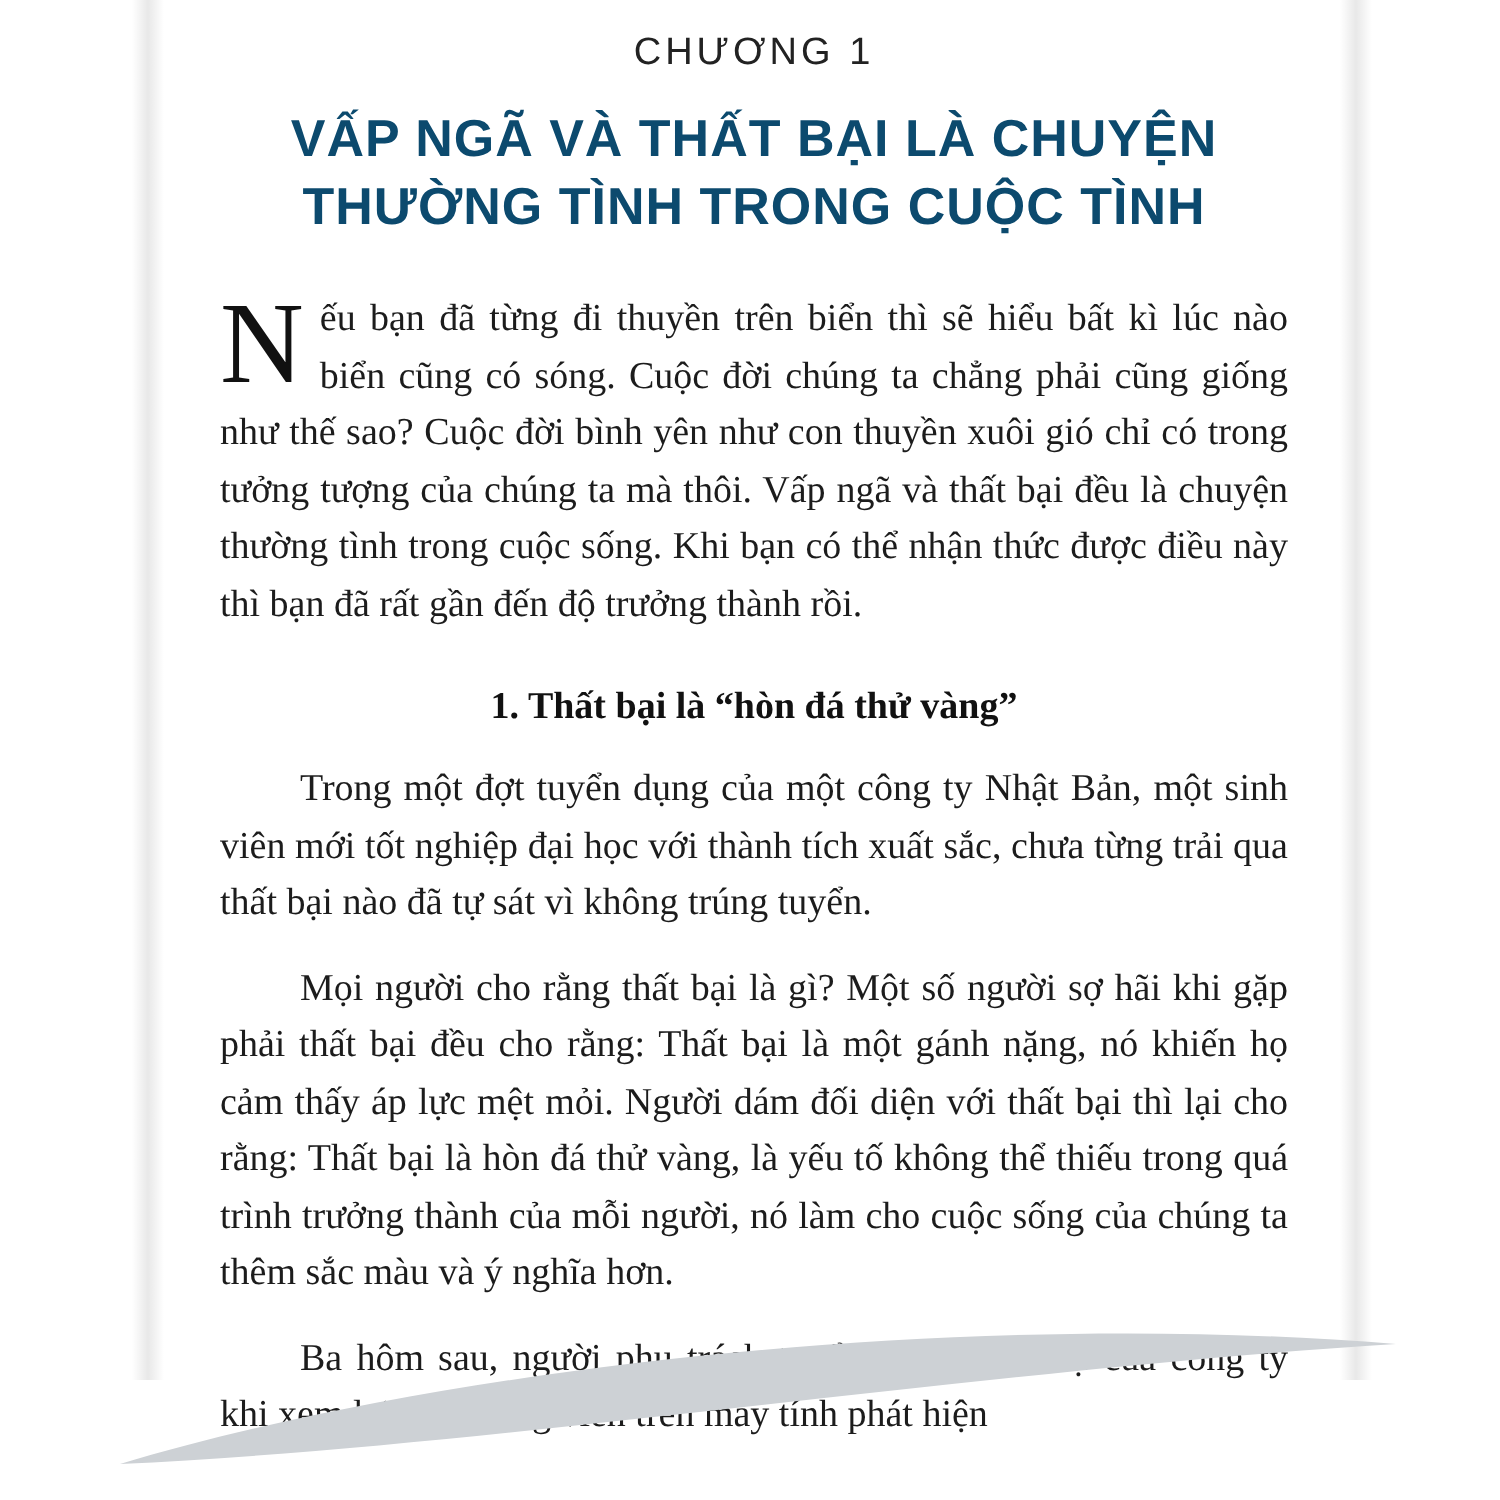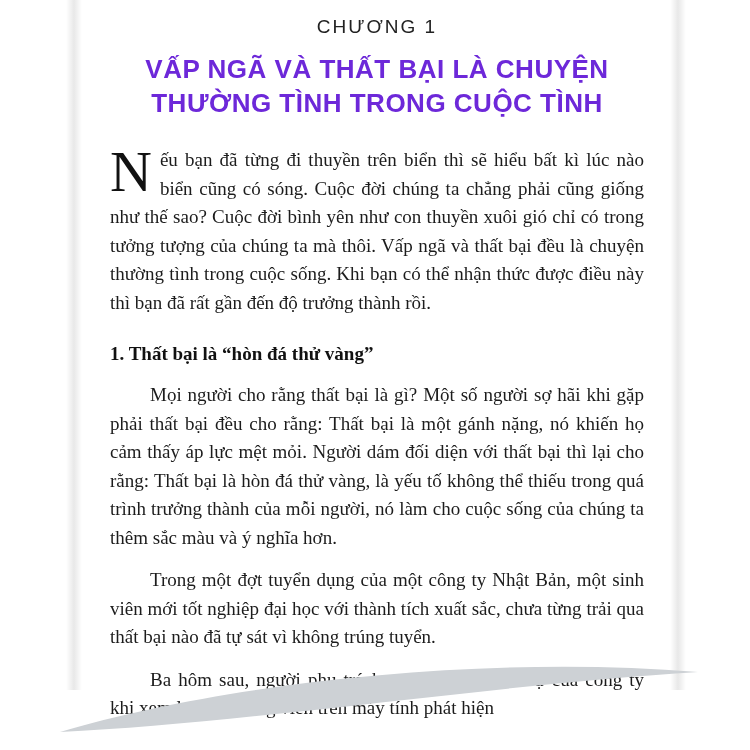--- a/index.html
+++ b/index.html
@@ -41,21 +41,21 @@
     color: #222;
     margin: 0 0 14px 0;
   }
   .book-title {
     text-align: center;
     font-family: "Liberation Sans", sans-serif;
     font-weight: 700;
     font-size: 26px;
     line-height: 34px;
     letter-spacing: 0.5px;
-    color: #6d28d9;
+    color: #0c4a6e;
     margin: 0 0 26px 0;
   }
   .para {
     font-size: 19px;
     line-height: 28.5px;
     text-align: justify;
     margin: 0 0 14px 0;
   }
   .para.indent { text-indent: 40px; }
   .dropcap {
@@ -64,20 +64,21 @@
     line-height: 44px;
     padding: 4px 8px 0 0;
     color: #111;
     font-family: "Liberation Serif", serif;
   }
   .section-heading {
     font-size: 19px;
     font-weight: 700;
     color: #111;
     margin: 26px 0 16px 0;
+    text-align: center;
   }
   .page-curl {
     position: absolute;
     left: 0;
     bottom: 0;
     width: 750px;
     height: 110px;
     pointer-events: none;
   }
 </style>
@@ -97,23 +98,23 @@
       <span>VẤP NGÃ VÀ THẤT BẠI LÀ CHUYỆN</span><br>
       <span>THƯỜNG TÌNH TRONG CUỘC TÌNH</span>
     </h1>
 
     <p class="para">
       <span class="dropcap">N</span><span>ếu bạn đã từng đi thuyền trên biển thì sẽ hiểu bất kì lúc nào biển cũng có sóng. Cuộc đời chúng ta chẳng phải cũng giống như thế sao? Cuộc đời bình yên như con thuyền xuôi gió chỉ có trong tưởng tượng của chúng ta mà thôi. Vấp ngã và thất bại đều là chuyện thường tình trong cuộc sống. Khi bạn có thể nhận thức được điều này thì bạn đã rất gần đến độ trưởng thành rồi.</span>
     </p>
 
     <div class="section-heading">1. Thất bại là “hòn đá thử vàng”</div>
 
+    <p class="para indent">Trong một đợt tuyển dụng của một công ty Nhật Bản, một sinh viên mới tốt nghiệp đại học với thành tích xuất sắc, chưa từng trải qua thất bại nào đã tự sát vì không trúng tuyển.</p>
+
     <p class="para indent">Mọi người cho rằng thất bại là gì? Một số người sợ hãi khi gặp phải thất bại đều cho rằng: Thất bại là một gánh nặng, nó khiến họ cảm thấy áp lực mệt mỏi. Người dám đối diện với thất bại thì lại cho rằng: Thất bại là hòn đá thử vàng, là yếu tố không thể thiếu trong quá trình trưởng thành của mỗi người, nó làm cho cuộc sống của chúng ta thêm sắc màu và ý nghĩa hơn.</p>
-
-    <p class="para indent">Trong một đợt tuyển dụng của một công ty Nhật Bản, một sinh viên mới tốt nghiệp đại học với thành tích xuất sắc, chưa từng trải qua thất bại nào đã tự sát vì không trúng tuyển.</p>
 
     <p class="para indent">Ba hôm sau, người phụ trách tuyển dụng nhân sự của công ty khi xem lại hồ sơ ứng viên trên máy tính phát hiện</p>
 
   </div>
 
   <svg class="page-curl" viewBox="0 0 750 110" xmlns="http://www.w3.org/2000/svg" aria-hidden="true">
     <path d="M 60 92 C 220 44, 480 14, 698 32 C 500 44, 240 84, 60 92 Z" fill="#cdd1d5"></path>
   </svg>
 
 </div>

